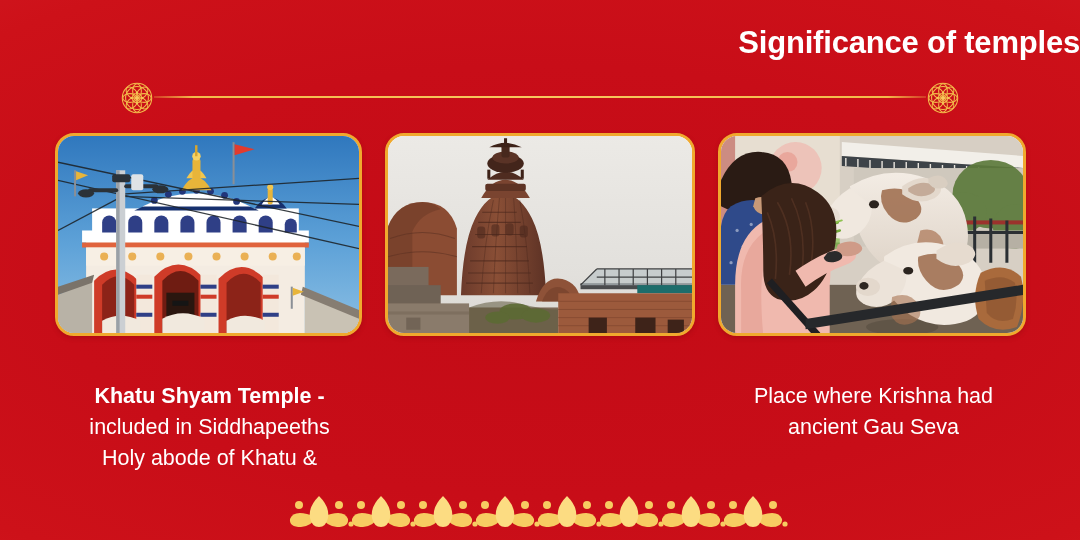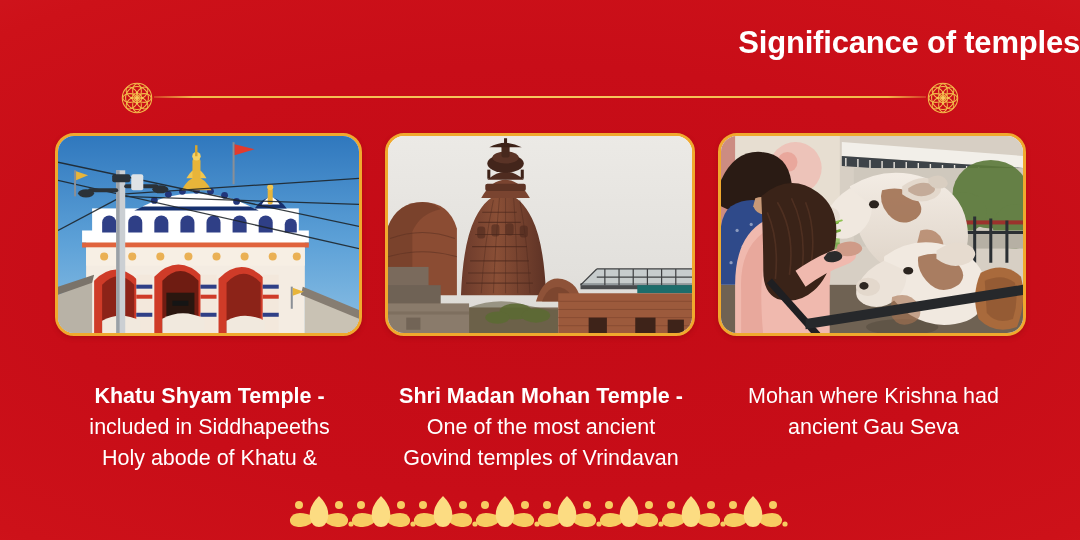--- a/index.html
+++ b/index.html
@@ -584,27 +584,22 @@
       </div>
     </div>
   </div>
 
   <div class="captions">
     <div class="caption cap-1">
       <span class="hl ln">Khatu Shyam Temple -</span>
       <span class="ln">included in Siddhapeeths</span>
       <span class="ln">Holy abode of Khatu &amp;</span>
     </div>
-    <div class="caption cap-2">
-      <span class="hl ln">Shri Madan Mohan Temple -</span>
-      <span class="ln">One of the most ancient</span>
-      <span class="ln">Govind temples of Vrindavan</span>
-    </div>
     <div class="caption cap-3">
-      <span class="ln">Mohan where Krishna had</span>
+      <span class="ln">Place where Krishna had</span>
       <span class="ln">ancient Gau Seva</span>
     </div>
   </div>
 
   <div class="band">
     <svg id="band-svg" width="502" height="40" viewBox="0 0 502 40" xmlns="http://www.w3.org/2000/svg">
       <defs>
         <g id="lotus-unit">
 
           <path d="M27 27 q-22 -9 -26 2 q-1 8 11 8 q11 -1 15 -10 z" fill="#f7cc62"></path>

